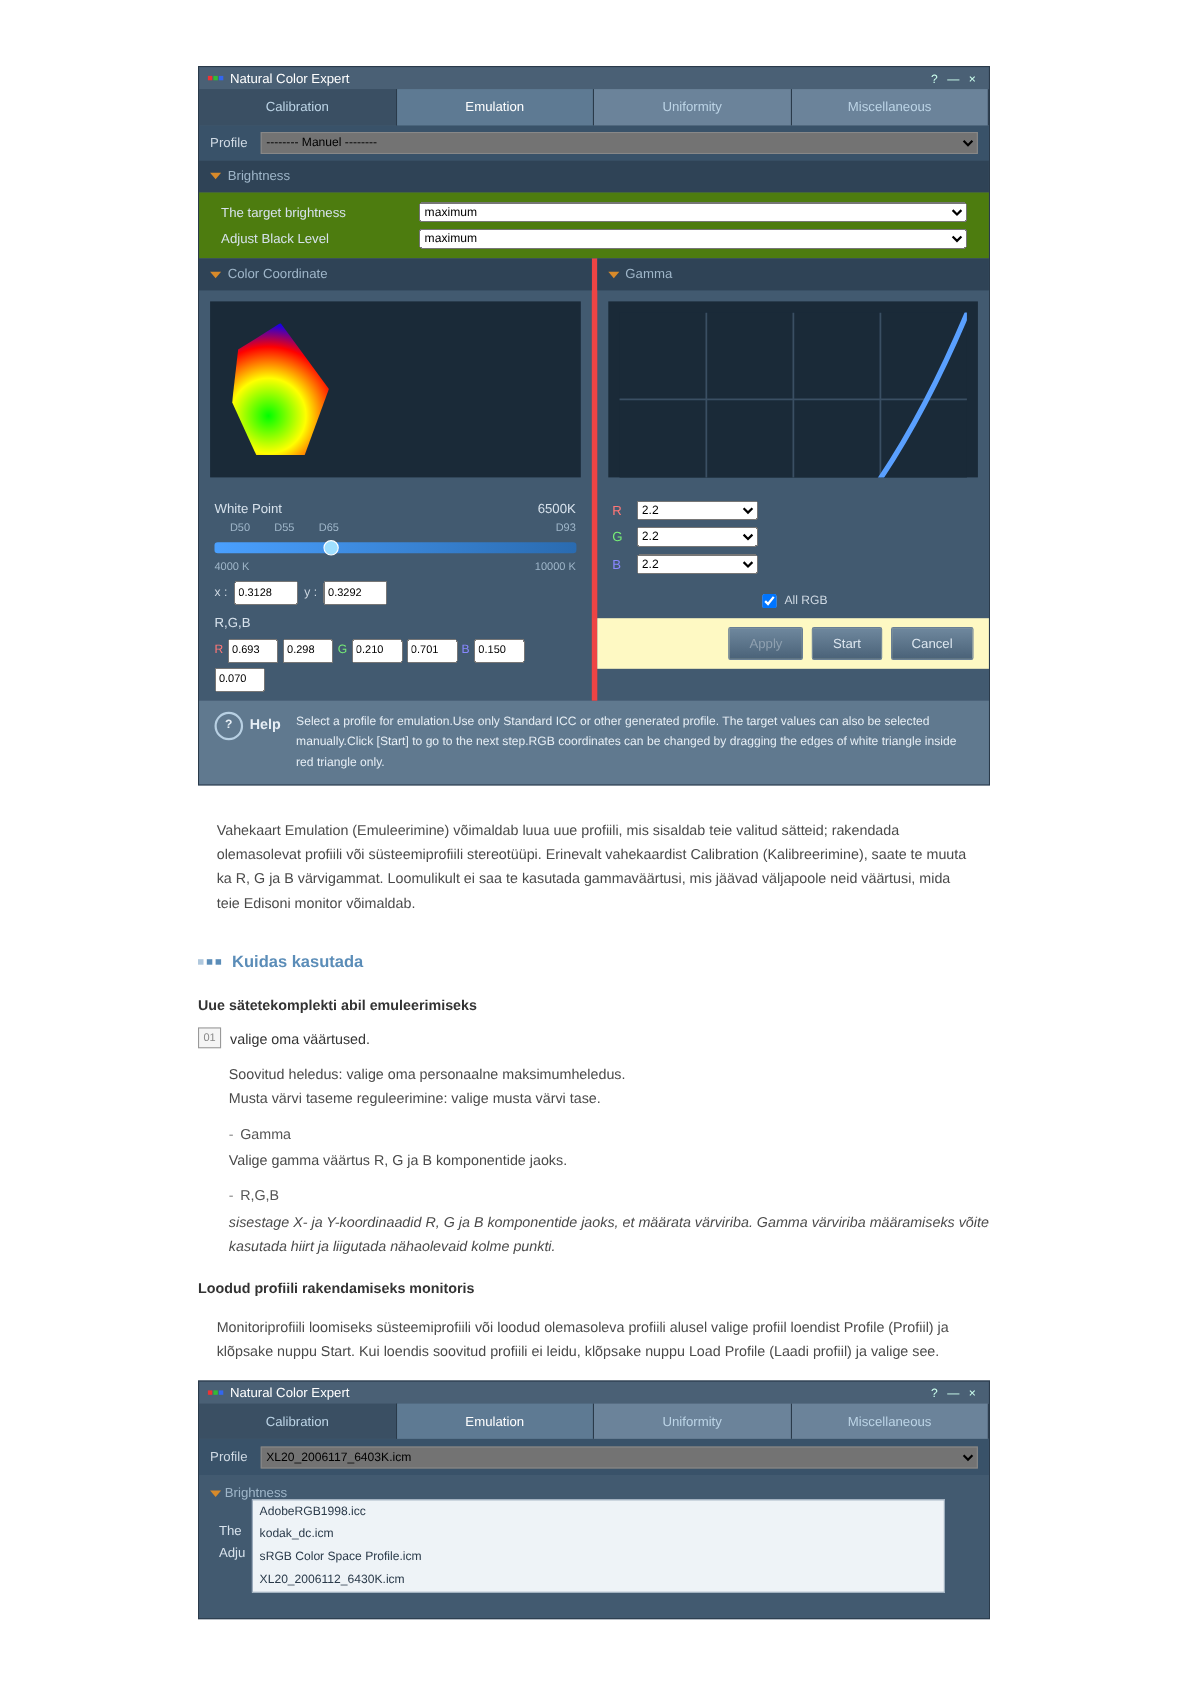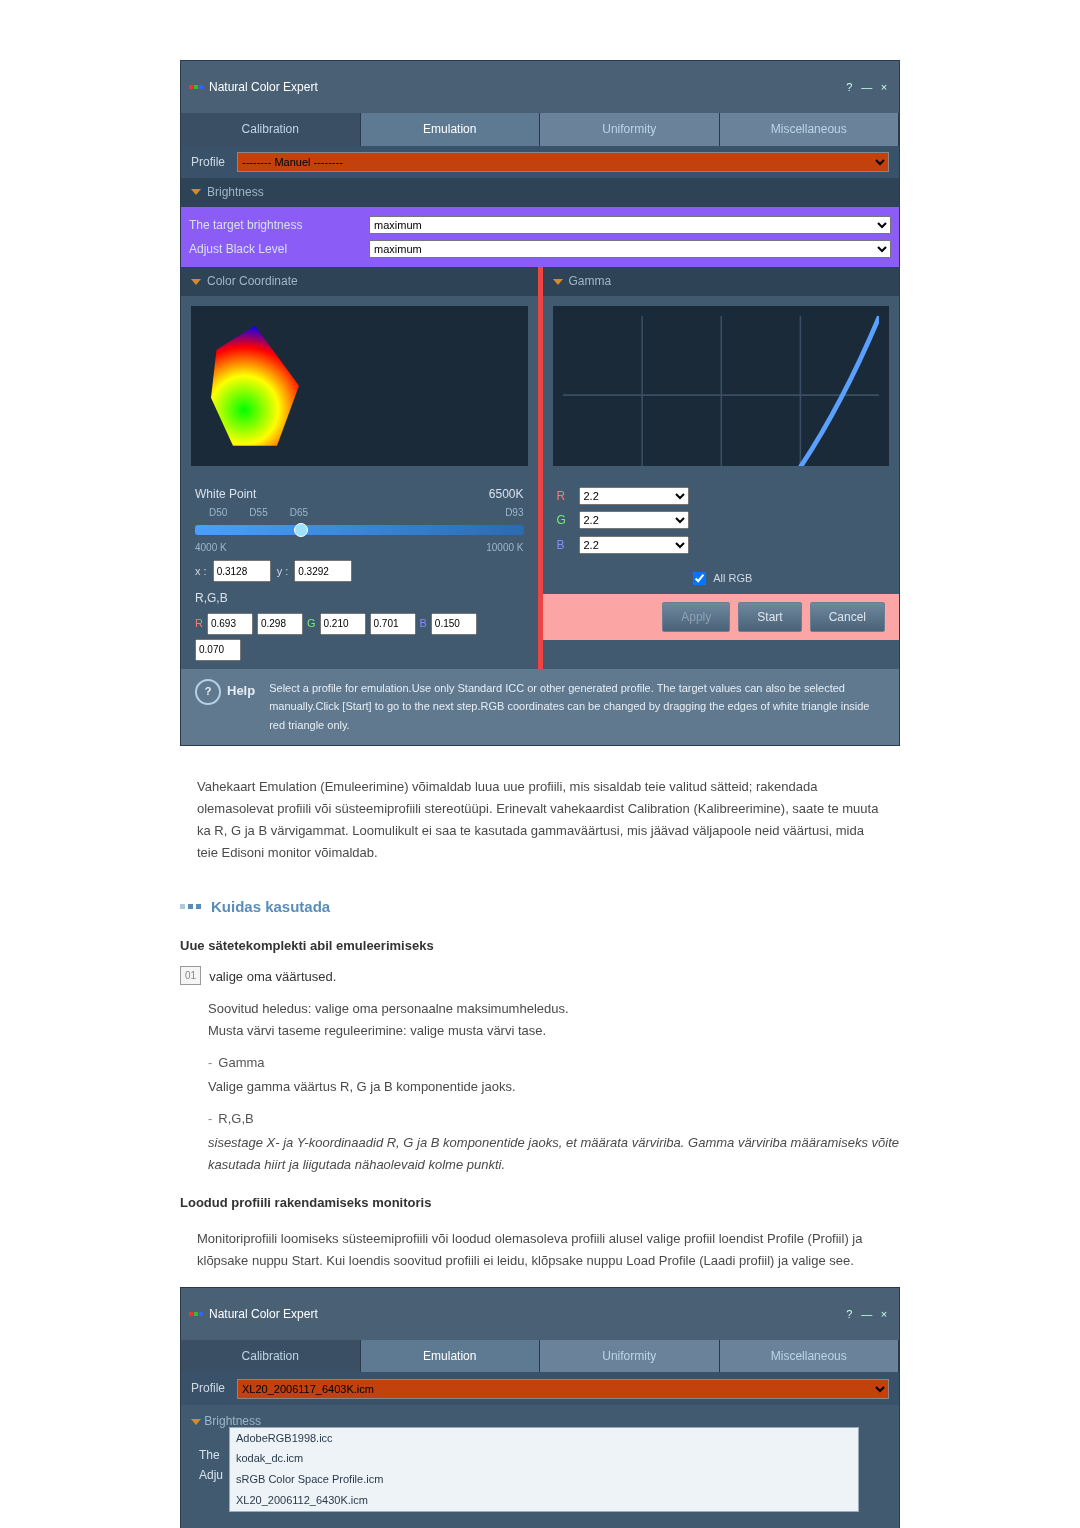--- a/index.html
+++ b/index.html
@@ -1,29 +1,29 @@
 <!DOCTYPE html>
 <html><head>
 <meta charset="utf-8">
 <style>
 body{margin:0;font-family:Arial,Helvetica,sans-serif;background:#fff;display:flex;justify-content:center}
 .page{width:1080px;padding:60px 180px;box-sizing:border-box;color:#333;font-size:13px;line-height:1.7}
 .app-window{background:#4a6075;border:1px solid #2a3a4a;margin-bottom:30px}
-.titlebar{display:flex;align-items:flex-end;justify-content:space-between;padding:16px 8px;font-size:12px;color:#fff}
+.titlebar{display:flex;align-items:flex-end;justify-content:space-between;padding:0 8px;font-size:12px;color:#fff}
 .titlebar .left{display:flex;align-items:center;gap:6px}
 .winicons span{display:inline-block;width:14px;height:14px;text-align:center;line-height:14px;font-size:11px;color:#cfe}
 .tabs{display:flex}
 .tab{flex:1;text-align:center;padding:6px 0;font-size:12px;color:#bcd4e6;background:#3a4f63;border-right:1px solid #2a3a4a;cursor:pointer}
 .tab.active{background:#5e7a93;color:#fff}
 .tab.alt{background:#6b839a}
 .profile-row{display:flex;align-items:center;padding:6px 10px;background:#395269;color:#cfd9e3;font-size:12px;gap:12px}
-.profile-row select,.profile-row .sel{flex:1;height:20px;font-size:11px;background:#c2410c;border:1px solid #888}
+.profile-row select,.profile-row .sel{flex:1;height:20px;font-size:11px;background:#737373;border:1px solid #888}
 .section-head{background:#2f4356;color:#9fb6c9;font-size:12px;padding:4px 10px;display:flex;align-items:center;gap:6px}
 .arrow{width:0;height:0;border-left:5px solid transparent;border-right:5px solid transparent;border-top:6px solid #d88a2a;display:inline-block}
-.inner-rows{background:#8b5cf6;padding:6px 8px}
+.inner-rows{background:#4d7c0f;padding:6px 20px}
 .inner-row{display:flex;align-items:center;gap:10px;padding:2px 0;font-size:12px;color:#d7e2ec}
 .inner-row .lbl{width:170px}
 .inner-row select{flex:1;height:18px;font-size:11px}
 .two-col{display:flex;background:#425a70}
 .col{flex:1;border-right:5px solid #ef4444}
 .col:last-child{border-right:none}
 .chart-box{height:160px;margin:10px;background:#1a2a38;position:relative;overflow:hidden}
 .chromaticity{position:absolute;left:20px;top:20px;width:110px;height:120px;background:radial-gradient(circle at 30% 70%,#0f0,#ff0 30%,#f00 55%,#00f 75%,#0ff 90%);clip-path:polygon(20% 100%,0 60%,5% 20%,40% 0,80% 50%,60% 100%)}
 .gamma-curve{position:absolute;inset:10px}
 .wp-block{padding:8px 14px;color:#d7e2ec;font-size:12px}
@@ -33,21 +33,21 @@
 .small{font-size:10px;color:#9fb6c9}
 .coord-inputs{display:flex;gap:6px;align-items:center;font-size:11px;color:#cfd9e3;margin-top:4px}
 .coord-inputs input{width:50px;height:16px;font-size:10px}
 .rgb-inputs{display:flex;gap:4px;align-items:center;font-size:11px;color:#cfd9e3;margin-top:4px;flex-wrap:wrap}
 .rgb-inputs input{width:38px;height:16px;font-size:10px}
 .gamma-rows{padding:10px 14px;color:#d7e2ec;font-size:12px}
 .gamma-row{display:flex;align-items:center;gap:8px;margin-bottom:4px}
 .gamma-row .g-lbl{width:14px}
 .gamma-row select{width:110px;height:18px;font-size:11px}
 .allrgb{display:flex;justify-content:center;align-items:center;gap:4px;font-size:11px;color:#cfd9e3;padding:0 14px 6px}
-.btn-row{display:flex;justify-content:flex-end;gap:8px;padding:8px 14px;background:#fca5a5}
+.btn-row{display:flex;justify-content:flex-end;gap:8px;padding:8px 14px;background:#fef9c3}
 .btn{padding:4px 18px;font-size:12px;border:1px solid #6a8095;background:linear-gradient(#6f889e,#4a6278);color:#dce6ef;cursor:pointer;border-radius:2px}
 .btn.disabled{color:#8fa0b0}
 .help-bar{display:flex;gap:14px;padding:10px 14px;background:#60798f;color:#e6eef5;font-size:11px;align-items:flex-start}
 .help-icon{width:22px;height:22px;border-radius:50%;border:2px solid #b8d0e3;display:flex;align-items:center;justify-content:center;flex-shrink:0;font-weight:bold}
 .doc-p{margin:14px 17px;font-size:13px;color:#4a4a4a}
 .doc-h2{color:#5b8db8;font-size:15px;font-weight:bold;margin:30px 0 16px;display:flex;align-items:center;gap:10px}
 .dots{display:inline-flex;gap:3px}
 .dots span{width:5px;height:5px;background:#5b8db8}
 .dots span:first-child{background:#b0c8dd}
 .doc-h3{font-weight:bold;font-size:13px;margin:16px 0 8px;color:#333}

